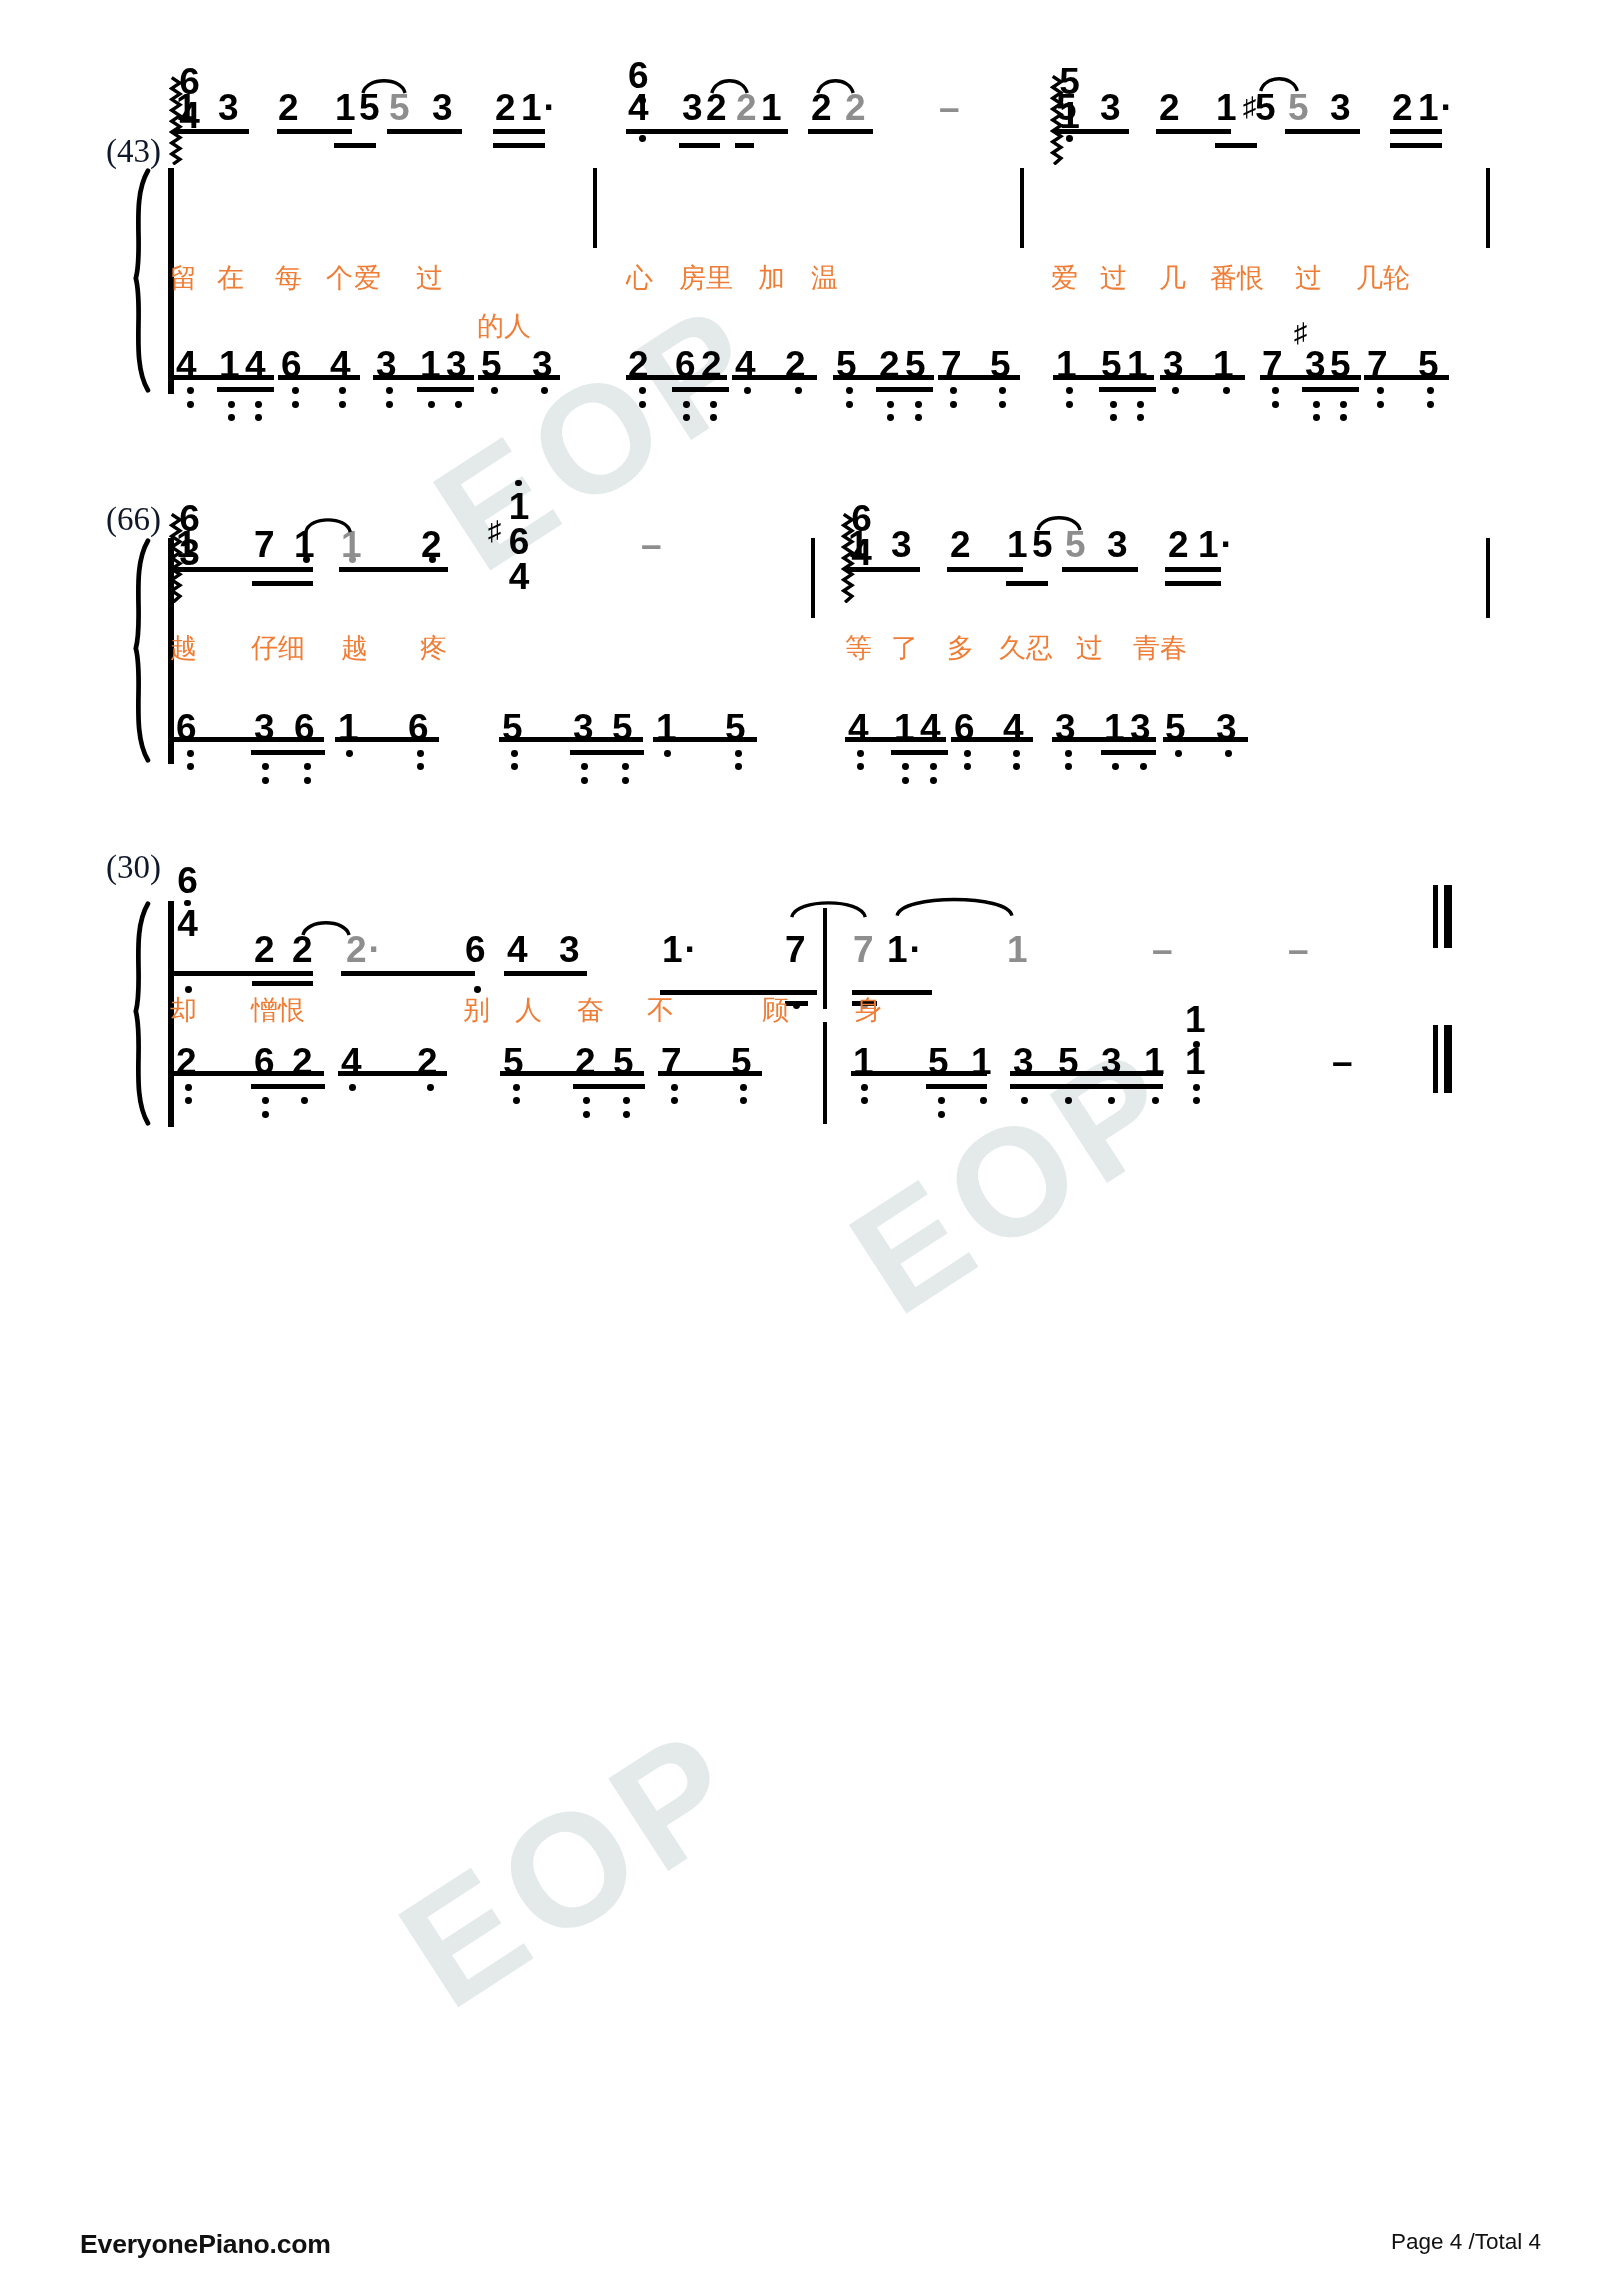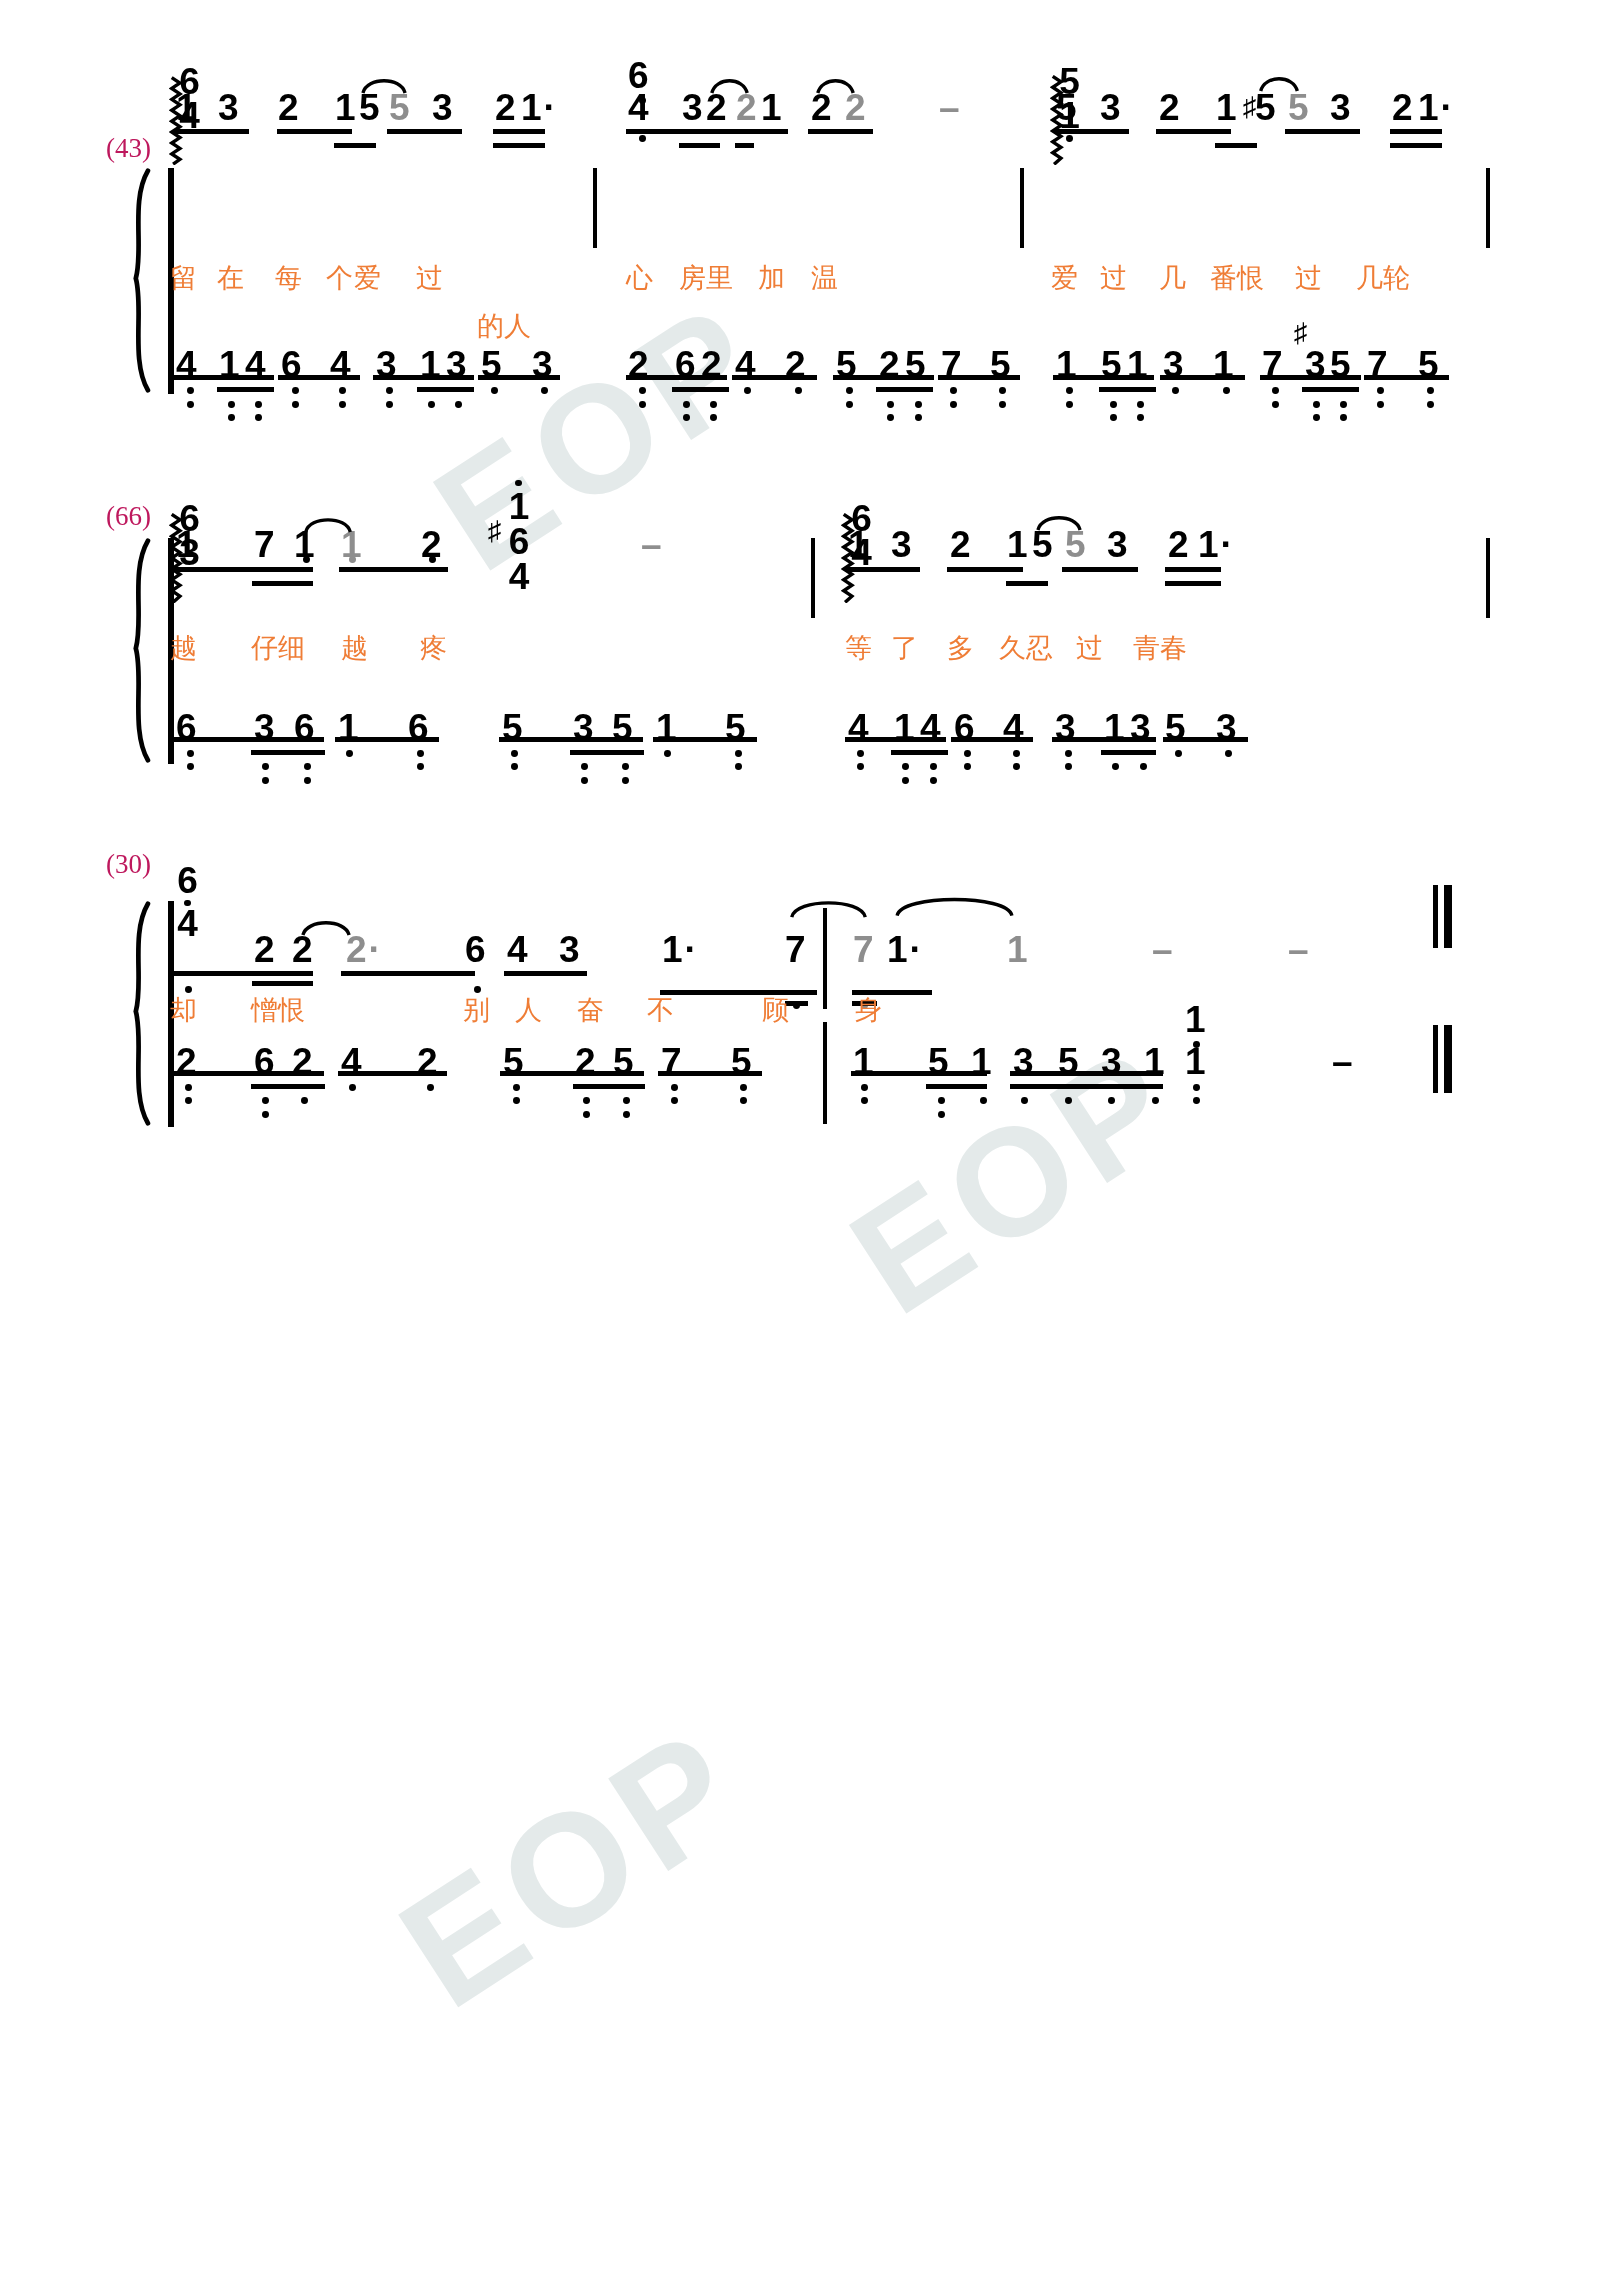--- a/index.html
+++ b/index.html
@@ -43,22 +43,22 @@
 
   .sysbar {            
     position:absolute;
     width:5.5px;
     background:#000;
   }
 
   .measure-num {
     position:absolute;
     font-family:"Liberation Serif", serif;
-    font-size:27px;
-    color:#be185d;
+    font-size:33px;
+    color:#0f172a;
     white-space:nowrap;
   }
 
   
   .timesig {
     position:absolute;
     font-family:"Liberation Sans", sans-serif;
     font-weight:bold;
     font-size:37px;
     line-height:0.93;
@@ -749,15 +749,19 @@
     <div class="note" style="left:1185px;top:1043px;">1</div>
     <div class="odot" style="left:1193px;top:1084px;"></div>
     <div class="odot" style="left:1193px;top:1097px;"></div>
 
     <div class="note" style="left:1332px;top:1043px;">–</div>
 
     <div class="finalbar-thin" style="left:1433px;top:1025px;height:68px;"></div>
     <div class="finalbar-thick" style="left:1444px;top:1025px;height:68px;"></div>
   </div>
 
+  <div class="footer">
+    <div class="footer-left">EveryonePiano.com</div>
+    <div class="footer-right">Page 4 /Total 4</div>
+  </div>
 
 </div>
 
 
 </body></html>

